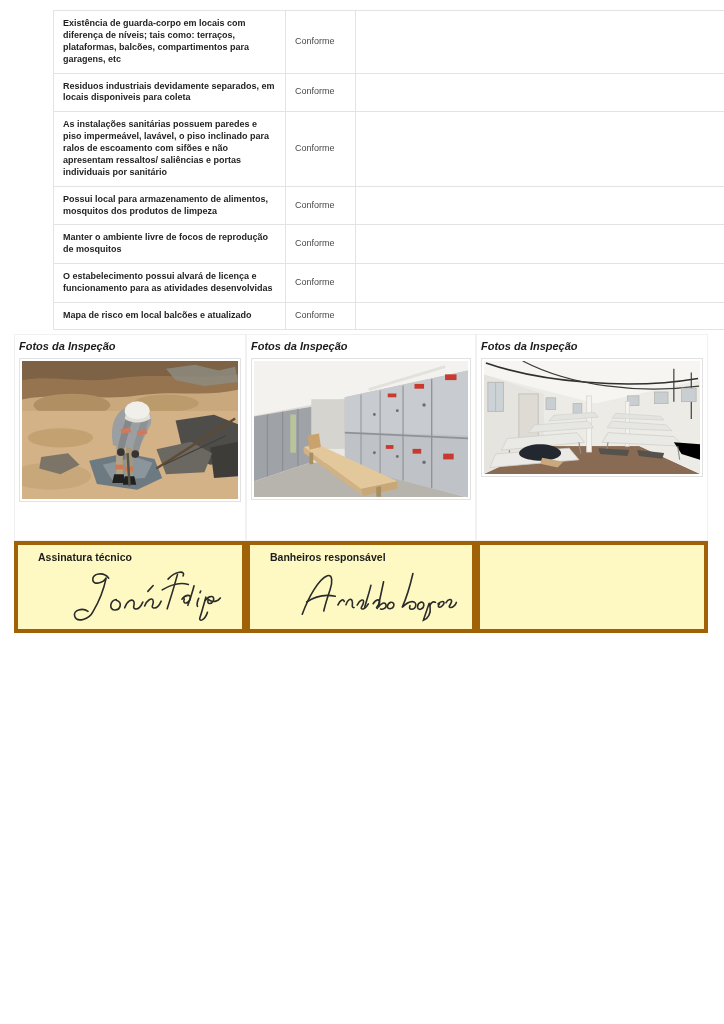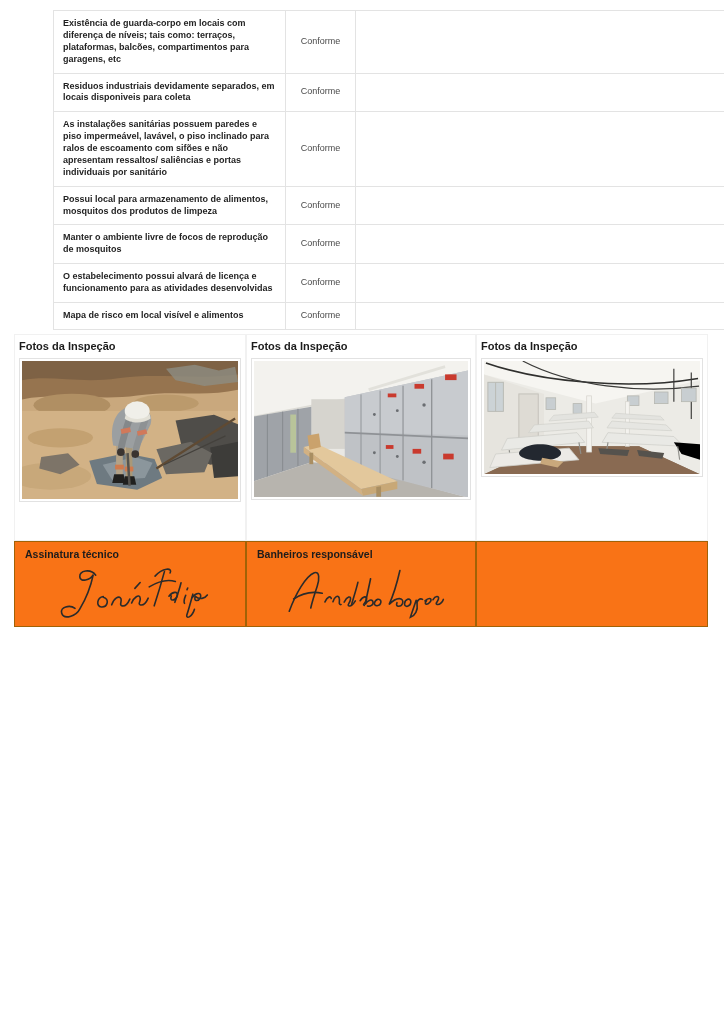--- a/index.html
+++ b/index.html
@@ -5,40 +5,40 @@
   * { margin:0; padding:0; box-sizing:border-box; }
   html,body { width:724px; height:1024px; background:#ffffff; overflow:hidden;
     font-family:"Liberation Sans","DejaVu Sans",sans-serif; }
   .page { width:724px; height:1024px; padding:10px 16px 0 14px; }
 
   
   table.checklist { width:694px; border-collapse:collapse; table-layout:fixed;margin-left:39px; }
   table.checklist td { border:1px solid #e3e3e3; vertical-align:middle;
     font-size:9px; line-height:1.32; padding:7px 9px; }
   td.desc { width:232px; font-weight:bold; color:#1f1f1f; }
-  td.status { width:70px; color:#4a4a4a; padding-left:6px;text-align:center; }
+  td.status { width:70px; color:#4a4a4a; padding-left:6px; }
   td.note { color:#4a4a4a; }
 
   
   .section-bar { margin-top:6px; width:694px; background:#ebebeb;
     padding:7px 5px 6px 5px; font-size:12.5px; font-weight:bold; color:#1f1f1f; }
 
   
   .photos-grid { margin-top:4px; width:694px; display:grid;
     grid-template-columns:232px 230px 232px; }
   .photo-cell { border:1px solid #f1f1f1; padding:3px 4px 4px 4px; background:#fff; }
-  .photo-caption { font-size:11px; font-weight:bold; color:#1c1c1c; margin:2px 0 6px 0; }
+  .photo-caption { font-size:11px; font-weight:bold; color:#1c1c1c; margin:2px 0 6px 0;font-style:italic; }
   .photo-card { border:1px solid #e2e2e2; background:#fff; padding:2px; }
   .photo-card svg { display:block; width:100%; height:auto; }
   .photo-blank { height:34px; background:#fff; }
   .photo-cell.short .photo-blank { height:40px; }
 
   
   .sign-grid { width:694px; display:grid; grid-template-columns:232px 230px 232px; }
-  .sign-cell { border:1px solid #a16207; background:#f97316; min-height:82px; padding:6px 10px; }
+  .sign-cell { border:4px solid #a16207; background:#fef9c3; min-height:82px; padding:6px 20px; }
   .sign-label { font-size:10.5px; font-weight:bold; color:#1c1c1c; }
   .sign-cell svg { display:block; margin:2px 0 0 22px; }
 </style>
 </head>
 <body>
 
 <div class="page">
 
   <table class="checklist">
     <tbody>
@@ -66,21 +66,21 @@
         <td class="desc">Manter o ambiente livre de focos de reprodução de mosquitos</td>
         <td class="status">Conforme</td>
         <td class="note"></td>
       </tr>
       <tr>
         <td class="desc">O estabelecimento possui alvará de licença e funcionamento para as atividades desenvolvidas</td>
         <td class="status">Conforme</td>
         <td class="note"></td>
       </tr>
       <tr>
-        <td class="desc">Mapa de risco em local visível e alimentos</td>
+        <td class="desc">Mapa de risco em local balcões e atualizado</td>
         <td class="status">Conforme</td>
         <td class="note"></td>
       </tr>
     </tbody>
   </table>
 
 
   <div class="photos-grid">
 
     <div class="photo-cell">

